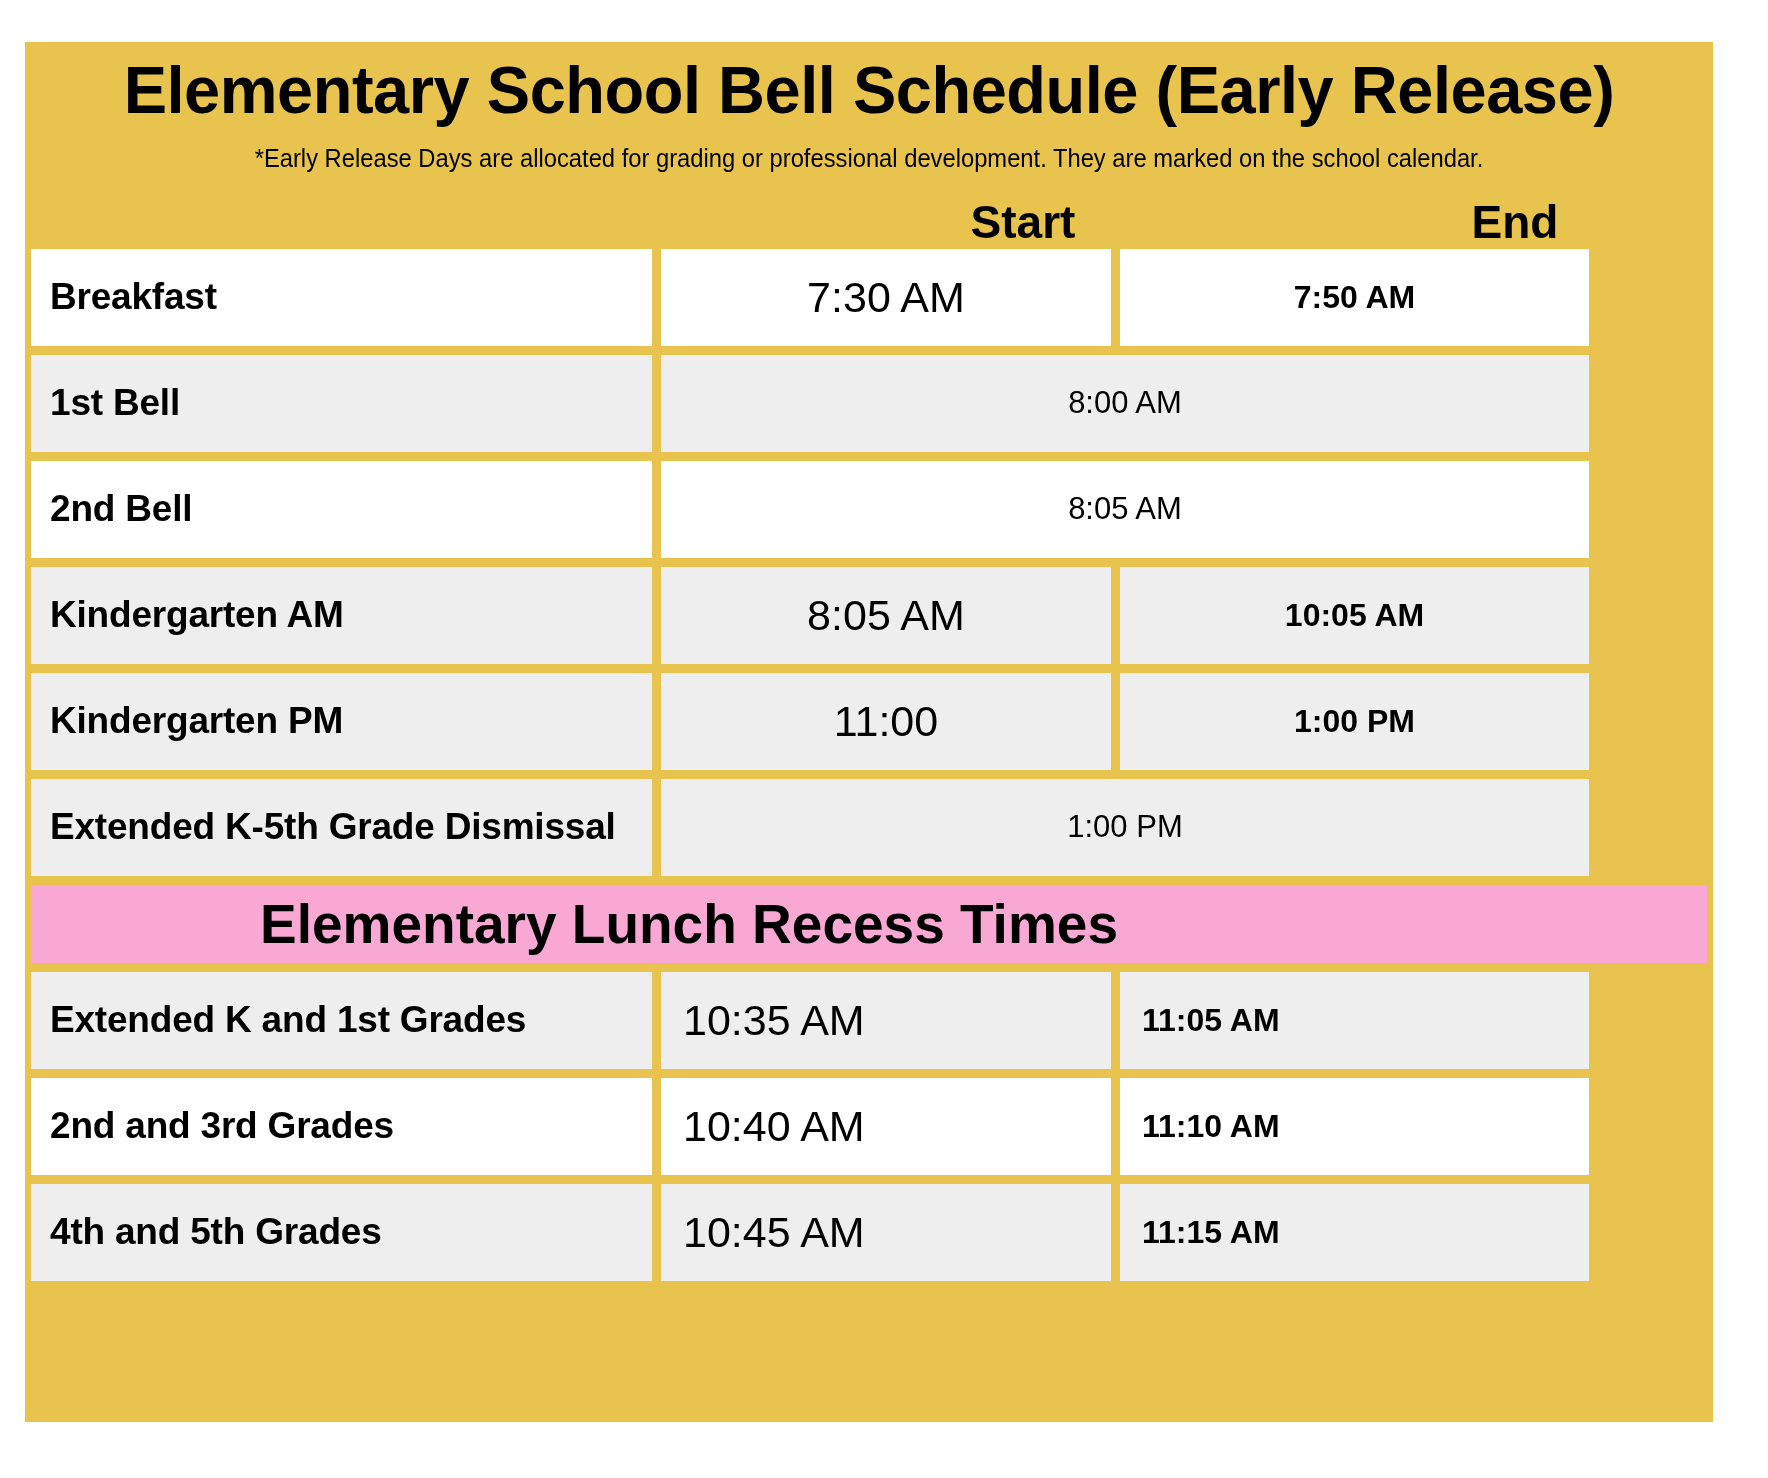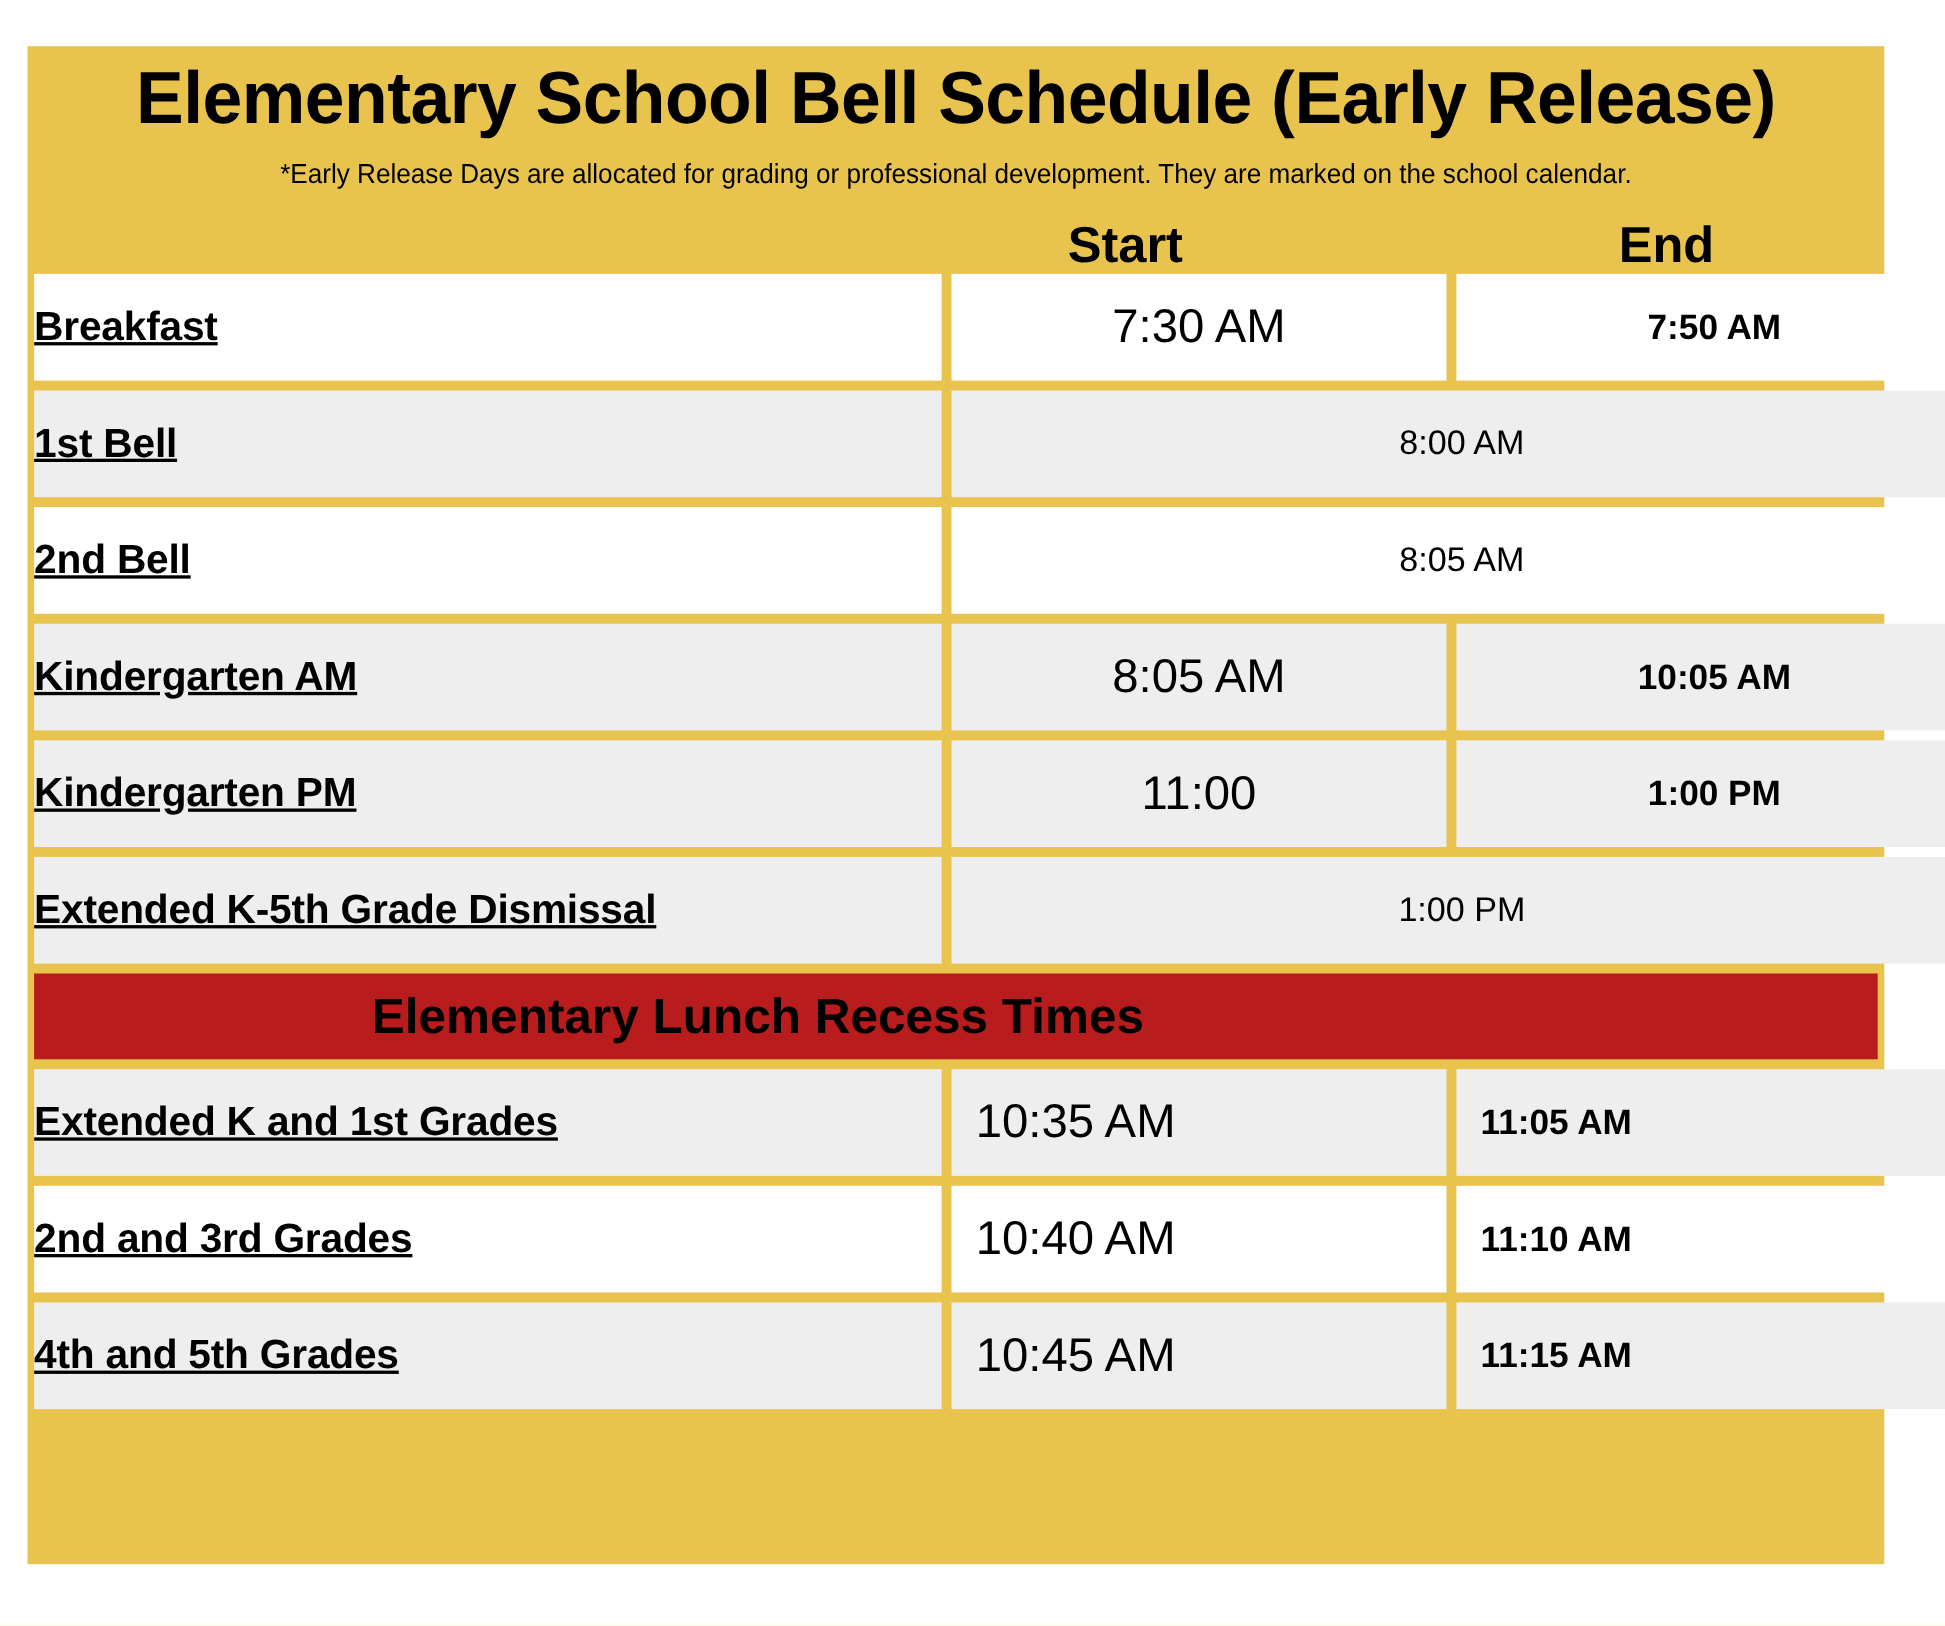--- a/index.html
+++ b/index.html
@@ -85,28 +85,28 @@
     box-sizing: border-box;
     height: 97px;
     display: flex;
     align-items: center;
     overflow: hidden;
   }
   .cell.white { background: #ffffff; }
   .cell.gray  { background: #eeeeee; }
 
   .c-label {
-    width: 825px;
-    flex: none;
+    width: 621px;
+    flex: none;
+    padding-left: 19px;
     font-family: "Liberation Sans Narrow", "Liberation Sans", sans-serif;
     font-weight: bold;
     font-size: 37px;
     color: #000000;
     letter-spacing: -0.2px;
-    text-decoration: underline;
   }
   .c-start {
     width: 450px;
     flex: none;
     margin-left: 9px;
     justify-content: center;
     font-family: "Liberation Sans Narrow", "Liberation Sans", sans-serif;
     font-size: 43px;
     color: #000000;
   }
@@ -137,24 +137,24 @@
     justify-content: flex-start;
     padding-left: 22px;
   }
 
   
   .section-banner {
     height: 78px;
     display: flex;
     align-items: center;
     justify-content: center;
-    background: #b91c1c;
-    font-family: "Liberation Sans Narrow", "Liberation Sans", sans-serif;
-    font-weight: bold;
-    font-size: 45px;
+    background: #f9a8d4;
+    font-family: "Liberation Sans Narrow", "Liberation Sans", sans-serif;
+    font-weight: bold;
+    font-size: 55px;
     color: #000000;
     margin-top: 9px;
     padding-right: 360px;
     box-sizing: border-box;
   }
 </style>
 </head>
 <body>
 
 <div id="poster">

